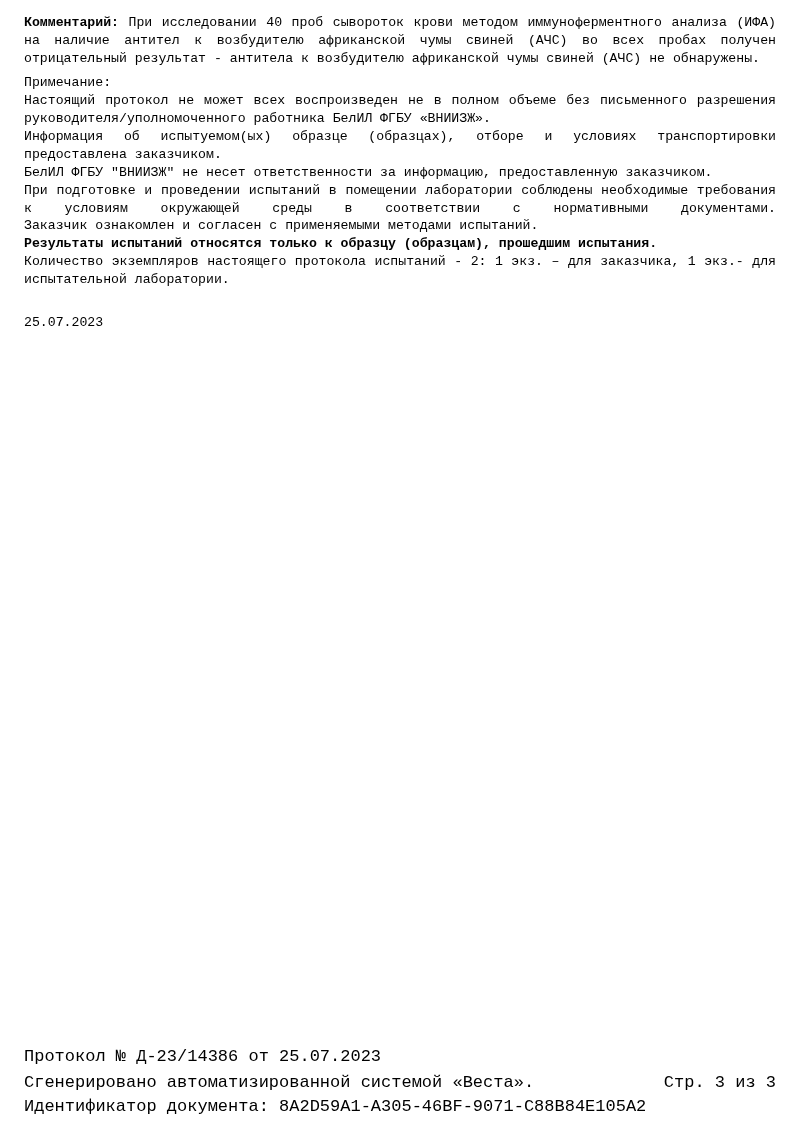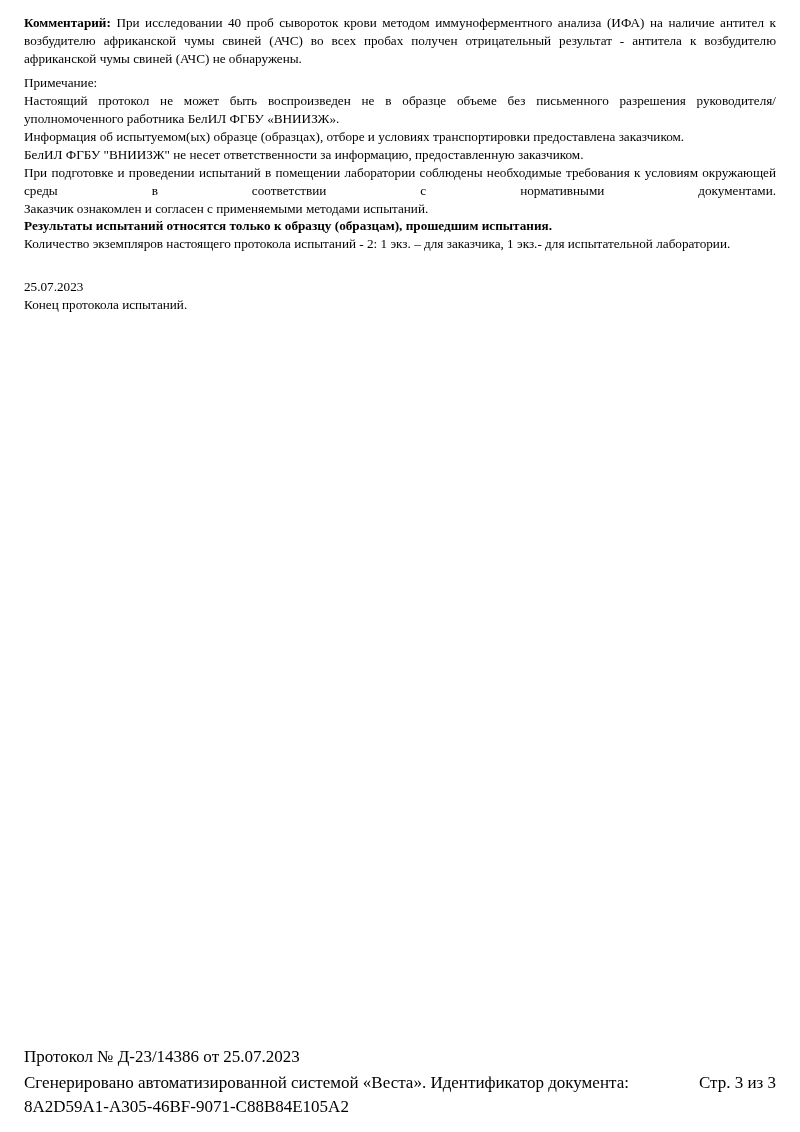--- a/index.html
+++ b/index.html
@@ -7,21 +7,21 @@
     margin: 0;
     padding: 0;
     background: #ffffff;
   }
   .page {
     position: relative;
     width: 800px;
     height: 1132px;
     margin: 0 auto;
     background: #ffffff;
-    font-family: Liberation Serif, serif;
+    font-family: Liberation Mono, monospace;
     color: #000000;
     box-sizing: border-box;
     overflow: hidden;
     padding-left: 24px;
   }
   .content {
     position: absolute;
     left: 24px;
     top: 14px;
     width: 752px;
@@ -87,39 +87,38 @@
 <body>
 
 <div class="page">
 
   <div class="content">
 
     <p class="comment-par"><span class="bold">Комментарий:</span> <span>При исследовании 40 проб сывороток крови методом иммуноферментного анализа (ИФА) на наличие антител к возбудителю африканской чумы свиней (АЧС) во всех пробах получен отрицательный результат - антитела к возбудителю африканской чумы свиней (АЧС) не обнаружены.</span></p>
 
     <p class="block-gap note-title">Примечание:</p>
 
-    <p class="note-line">Настоящий протокол не может быть воспроизведен не в образце объеме без письменного разрешения руководителя/уполномоченного работника БелИЛ ФГБУ «ВНИИЗЖ».</p>
+    <p class="note-line">Настоящий протокол не может всех воспроизведен не в полном объеме без письменного разрешения руководителя/уполномоченного работника БелИЛ ФГБУ «ВНИИЗЖ».</p>
 
     <p class="note-line">Информация об испытуемом(ых) образце (образцах), отборе и условиях транспортировки предоставлена заказчиком.</p>
 
     <p class="note-line">БелИЛ ФГБУ "ВНИИЗЖ" не несет ответственности за информацию, предоставленную заказчиком.</p>
 
     <p class="note-line justify-full">При подготовке и проведении испытаний в помещении лаборатории соблюдены необходимые требования к условиям окружающей среды в соответствии с нормативными документами.</p>
 
     <p class="note-line">Заказчик ознакомлен и согласен с применяемыми методами испытаний.</p>
 
     <p class="note-line bold">Результаты испытаний относятся только к образцу (образцам), прошедшим испытания.</p>
 
     <p class="note-line">Количество экземпляров настоящего протокола испытаний - 2: 1 экз. – для заказчика, 1 экз.- для испытательной лаборатории.</p>
 
     <div class="sign-row">
       <span class="sign-date">25.07.2023</span>
     </div>
 
-    <div class="end-line">Конец протокола испытаний.</div>
 
   </div>
 
   <div class="footer">
     <div class="footer-top">Протокол № Д-23/14386 от 25.07.2023</div>
     <div class="footer-bottom">
       <span>Сгенерировано автоматизированной системой «Веста». Идентификатор документа: 8A2D59A1-A305-46BF-9071-C88B84E105A2</span>
       <span class="footer-pages">Стр. 3 из 3</span>
     </div>
   </div>

